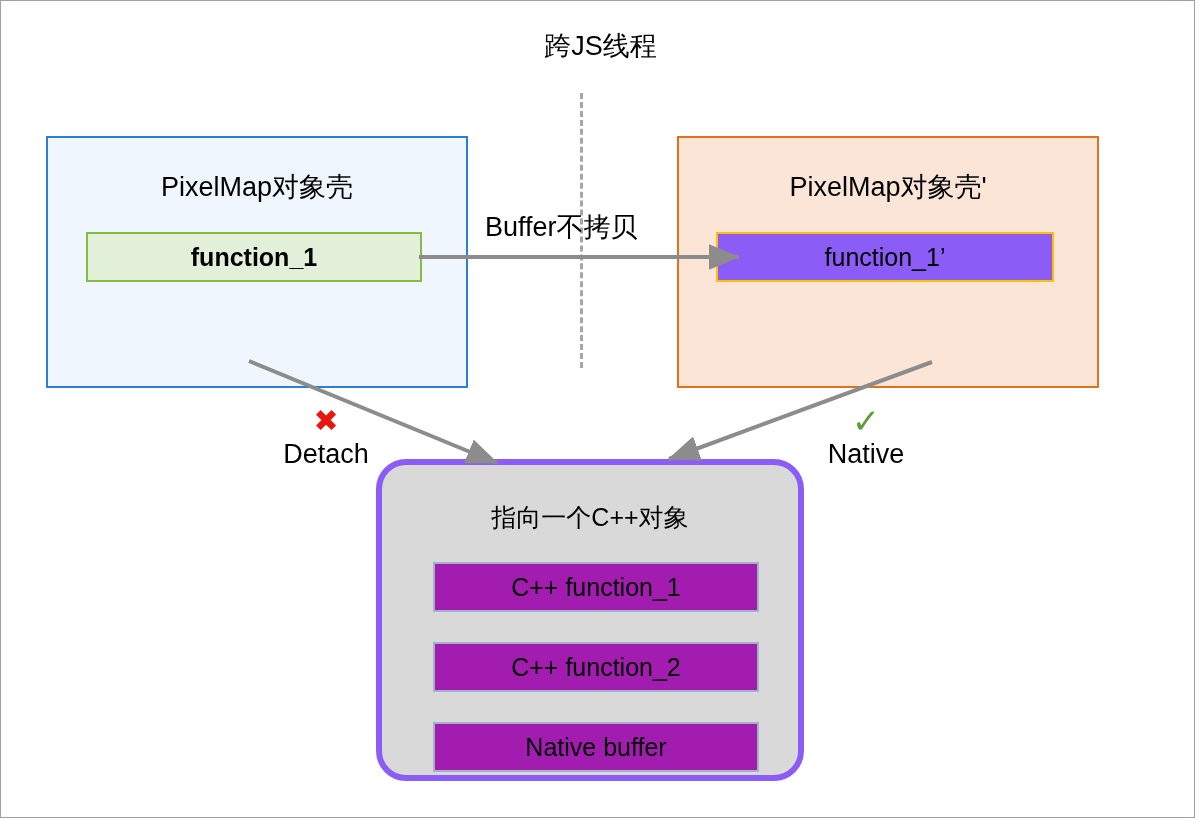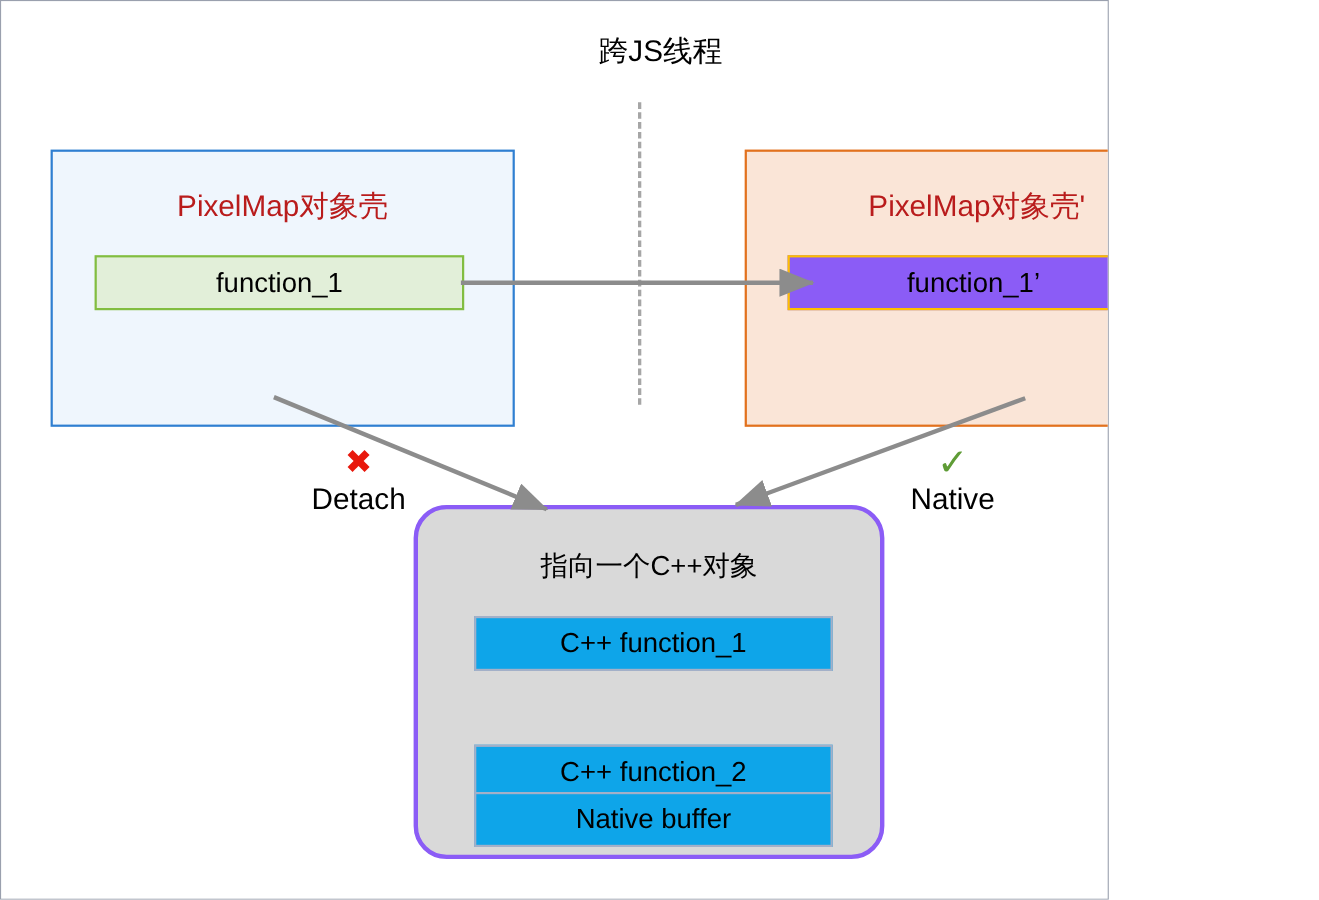--- a/index.html
+++ b/index.html
@@ -7,21 +7,21 @@
 
   html, body {
     width: 1199px;
     height: 818px;
     background: #ffffff;
     font-family: "Liberation Sans", "DejaVu Sans", sans-serif;
   }
 
   #canvas {
     position: relative;
-    width: 1008px;
+    width: 1195px;
     height: 818px;
     background: #ffffff;
     border: 1px solid #9aa0ae;
     overflow: hidden;
   }
 
   
   .diagram-title {
     position: absolute;
     left: 0;
@@ -66,21 +66,21 @@
     background: #fae5d7;
     border-color: #e2711d;
   }
   .shell-title {
     position: absolute;
     left: 0;
     top: 32px;
     width: 100%;
     text-align: center;
     font-size: 27px;
-    color: #b91c1c;
+    color: #000000;
     line-height: 34px;
     white-space: nowrap;
   }
 
   
   .fn-row {
     position: absolute;
     height: 50px;
     border-width: 2px;
     border-style: solid;
@@ -89,20 +89,21 @@
     justify-content: center;
     font-size: 25px;
     color: #000;
     white-space: nowrap;
   }
   .fn-green {
     left: 38px;
     width: 336px;
     background: #e2efd9;
     border-color: #82bd41;
+    font-weight: bold;
   }
   .fn-yellow {
     left: 37px;
     width: 338px;
     background: #8b5cf6;
     border-color: #ffc000;
   }
   .fn-slot-1 { top: 94px; }
   .fn-slot-2 { top: 173px; }
 
@@ -118,50 +119,50 @@
   }
 
   
   .native-box {
     position: absolute;
     left: 375px;
     top: 458px;
     width: 428px;
     height: 322px;
     background: #d9d9d9;
-    border: 4px solid #8b5cf6;
+    border: 6px solid #8b5cf6;
     border-radius: 30px;
   }
   .native-title {
     position: absolute;
     left: 0;
     top: 36px;
     width: 100%;
     text-align: center;
     font-size: 25px;
     color: #000;
     line-height: 32px;
     white-space: nowrap;
   }
   .native-row {
     position: absolute;
     left: 51px;
     width: 326px;
     height: 50px;
-    background: #0ea5e9;
+    background: #a21caf;
     border: 2px solid #a3b0c8;
     display: flex;
     align-items: center;
     justify-content: center;
     font-size: 25px;
     color: #000;
     white-space: nowrap;
   }
   .native-slot-1 { top: 97px; }
-  .native-slot-2 { top: 177px; margin-top: 37px; }
+  .native-slot-2 { top: 177px; }
   .native-slot-3 { top: 257px; text-align: center; }
 
   
   .overlay {
     position: absolute;
     left: 0;
     top: 0;
     width: 1199px;
     height: 818px;
     pointer-events: none;
@@ -203,20 +204,21 @@
   <div class="shell shell-left">
     <div class="shell-title">PixelMap对象壳</div>
     <div class="fn-row fn-green fn-slot-1">function_1</div>
   </div>
 
   <div class="shell shell-right">
     <div class="shell-title">PixelMap对象壳'</div>
     <div class="fn-row fn-yellow fn-slot-1">function_1’</div>
   </div>
 
+  <div class="buffer-label">Buffer不拷贝</div>
 
   <div class="native-box">
     <div class="native-title">指向一个C++对象</div>
     <div class="native-row native-slot-1">C++ function_1</div>
     <div class="native-row native-slot-2">C++ function_2</div>
     <div class="native-row native-slot-3">Native buffer</div>
   </div>
 
   <div class="edge-annot annot-detach">
     <span class="mark mark-cross">✖</span>

